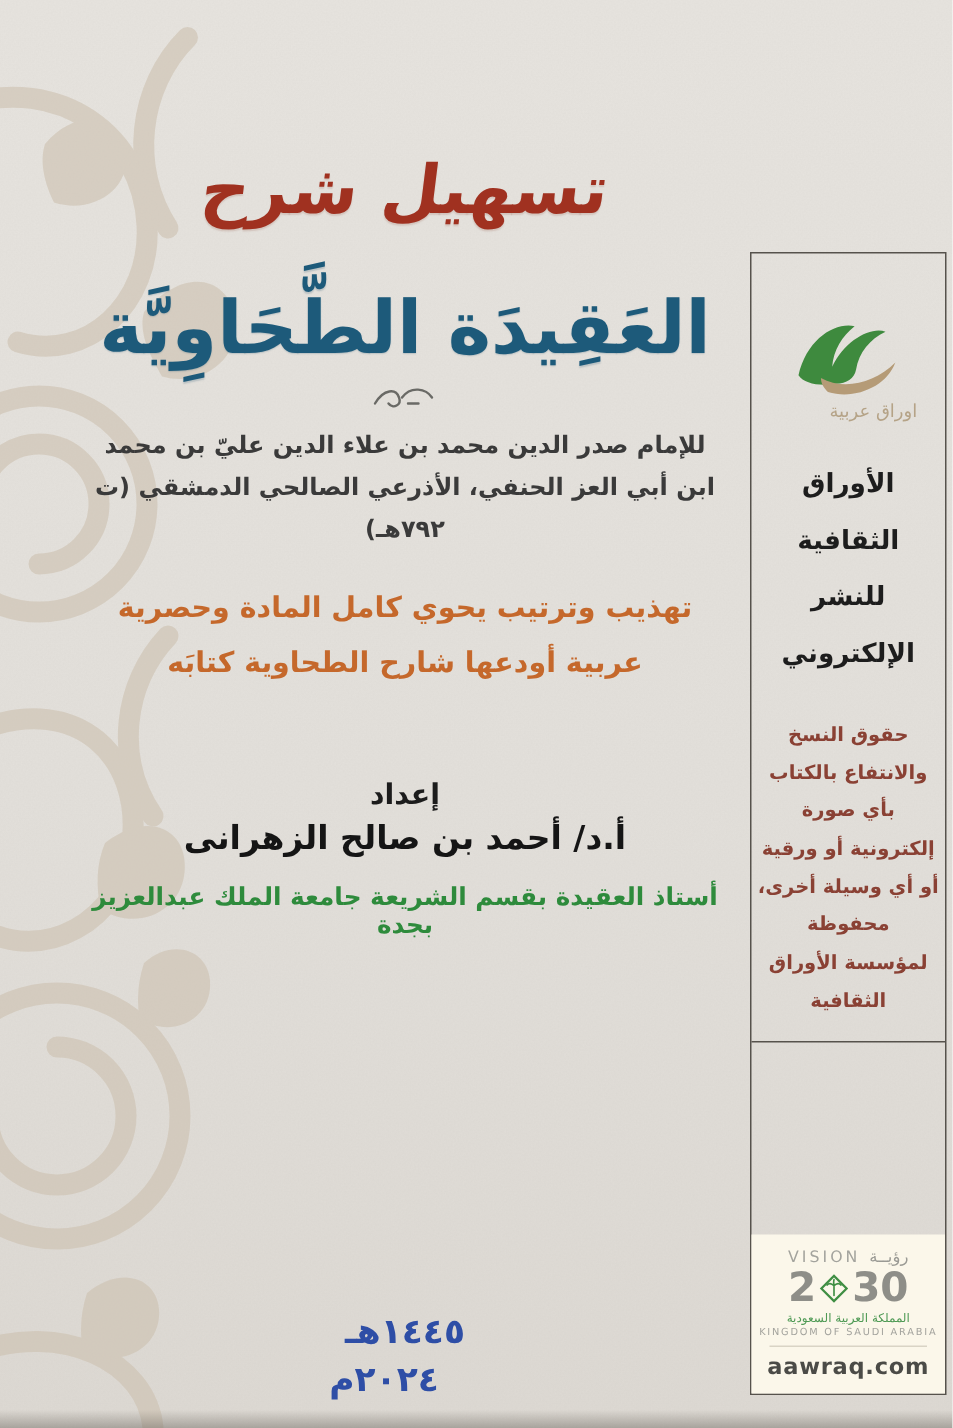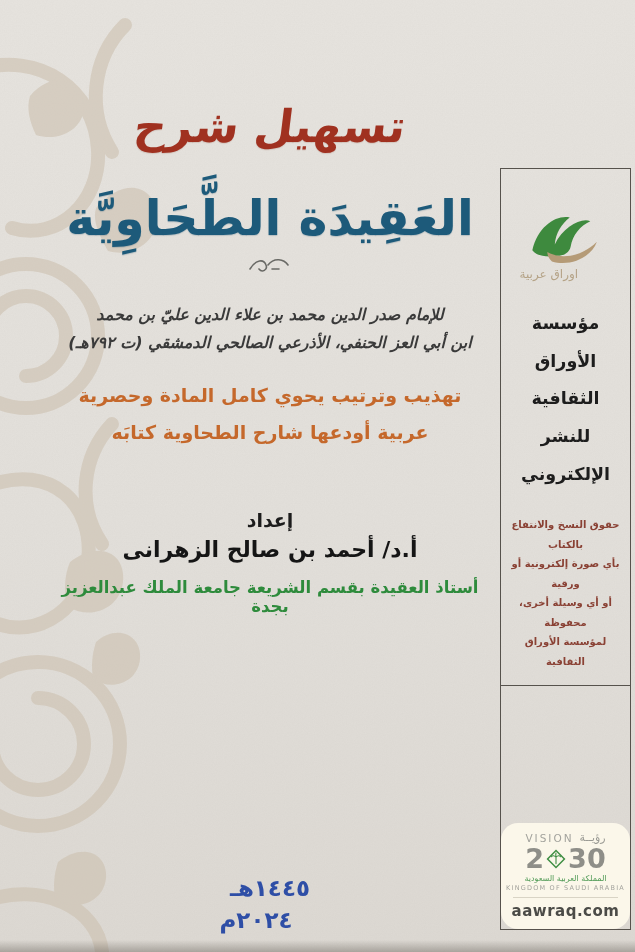--- a/index.html
+++ b/index.html
@@ -13,21 +13,21 @@
   .main-col{position:absolute;left:58px;top:0;width:424px;text-align:center;direction:rtl;}
   .series-title{
     margin-top:100px;font-size:45px;font-weight:bold;color:#a03120;
     transform:skewX(-7deg);text-shadow:0 1px 1px rgba(120,40,20,.15);
   }
   .main-title{
     margin-top:34px;font-size:49px;font-weight:bold;color:#1d5a7a;
     line-height:1.3;letter-spacing:-1px;text-shadow:0 1px 1px rgba(20,70,100,.2);
   }
   .signature{margin-top:4px;line-height:0;}
-  .author{margin-top:26px;font-size:16px;font-weight:bold;color:#3a3a3a;line-height:1.75;font-style:italic;}
+  .author{margin-top:8px;font-size:16px;font-weight:bold;color:#3a3a3a;line-height:1.75;}
   .subtitle{margin-top:20px;font-size:19px;font-weight:bold;color:#c5682b;line-height:1.95;}
   .prep-label{margin-top:58px;font-size:19px;font-weight:bold;color:#1c1c1c;}
   .prep-name{margin-top:6px;font-size:22px;font-weight:bold;color:#151515;}
   .prep-title{margin-top:16px;font-size:16.5px;font-weight:bold;color:#2e8b3c;}
   .date-block{
     position:absolute;left:58px;width:424px;bottom:16px;text-align:center;direction:rtl;
     color:#2e4ea6;font-weight:bold;font-size:23px;line-height:1.4;
   }
   .date-line2{transform:translateX(-14px);display:block;}
   .date-line1{display:block;}
@@ -41,34 +41,34 @@
   .badge{
     width:100%;box-sizing:border-box;background:#fdfdf5;
     border-bottom:1px solid #c9c5bb;padding:12px 6px 12px;
     display:flex;flex-direction:column;align-items:center;
   }
   .badge-line1{color:#4e9b5e;font-size:14px;font-weight:bold;margin-top:6px;direction:rtl;}
   .badge-line2{
     margin-top:5px;background:#f5a824;color:#ffffff;font-size:14.5px;font-weight:bold;
     padding:1px 12px 3px;border-radius:3px;direction:rtl;
   }
-  .aw-logo{margin-top:40px;display:flex;flex-direction:column;align-items:flex-start;}
+  .aw-logo{margin-top:40px;display:flex;flex-direction:column;align-items:flex-end;}
   .aw-caption{color:#b5a387;font-size:12px;margin-top:0;direction:rtl;}
   .publisher{
     margin-top:24px;color:#1d1d1d;font-weight:bold;font-size:17.5px;
     line-height:2.15;text-align:center;direction:rtl;
   }
   .copyright{
-    margin-top:22px;font-size:10px;font-weight:bold;color:#8a4134;line-height:1.95;
+    margin-top:22px;font-size:13px;font-weight:bold;color:#8a4134;line-height:1.95;
     text-align:center;direction:rtl;width:100%;box-sizing:border-box;
     padding:0 4px 14px;border-bottom:1.5px solid #56524c;
   }
   .vision-box{
     margin-top:auto;width:100%;box-sizing:border-box;background:#fbf7ea;
-    padding:8px 4px 9px;display:flex;flex-direction:column;align-items:center;border-radius:17px;
+    padding:8px 4px 9px;display:flex;flex-direction:column;align-items:center;
   }
   .vision-row{display:flex;align-items:center;gap:6px;color:#a3a39d;font-size:10.5px;}
   .vision-en{letter-spacing:2px;}
   .vision-ar{font-size:11px;color:#9a9a94;}
   .v2030{display:flex;align-items:center;gap:1px;color:#8e8e88;font-weight:bold;font-size:27px;line-height:1;margin-top:1px;}
   .kingdom-ar{color:#4f9a55;font-size:8px;margin-top:2px;direction:rtl;}
   .kingdom-en{color:#a3a39d;font-size:6.5px;letter-spacing:1.2px;margin-top:1px;}
   .site-divider{width:86%;height:1px;background:#d9d4c5;margin:5px 0 4px;}
   .website{color:#4b4b47;font-weight:bold;font-size:15px;letter-spacing:.5px;}
   .bottom-shade{
@@ -145,21 +145,20 @@
 
   <div class="aw-logo">
     <svg width="92" height="58" viewBox="0 0 96 62">
       <path d="M12,44 C18,18 38,6 52,9 C43,16 37,26 36,38 C45,19 64,9 74,13 C63,18 55,28 53,40 C52,46 46,50 39,50 C27,52 16,50 12,44 Z" fill="#3e8a3e"></path>
       <path d="M28,46 C44,55 66,50 81,35 C75,52 52,62 33,56 C30,53 28,50 28,46 Z" fill="#b59b77"></path>
     </svg>
     <div class="aw-caption">اوراق عربية</div>
   </div>
 
   <div class="publisher">
-    <div>مؤسسة</div>
     <div>الأوراق</div>
     <div>الثقافية</div>
     <div>للنشر</div>
     <div>الإلكتروني</div>
   </div>
 
   <div class="copyright">
     <div>حقوق النسخ والانتفاع بالكتاب</div>
     <div>بأي صورة إلكترونية أو ورقية</div>
     <div>أو أي وسيلة أخرى، محفوظة</div>

